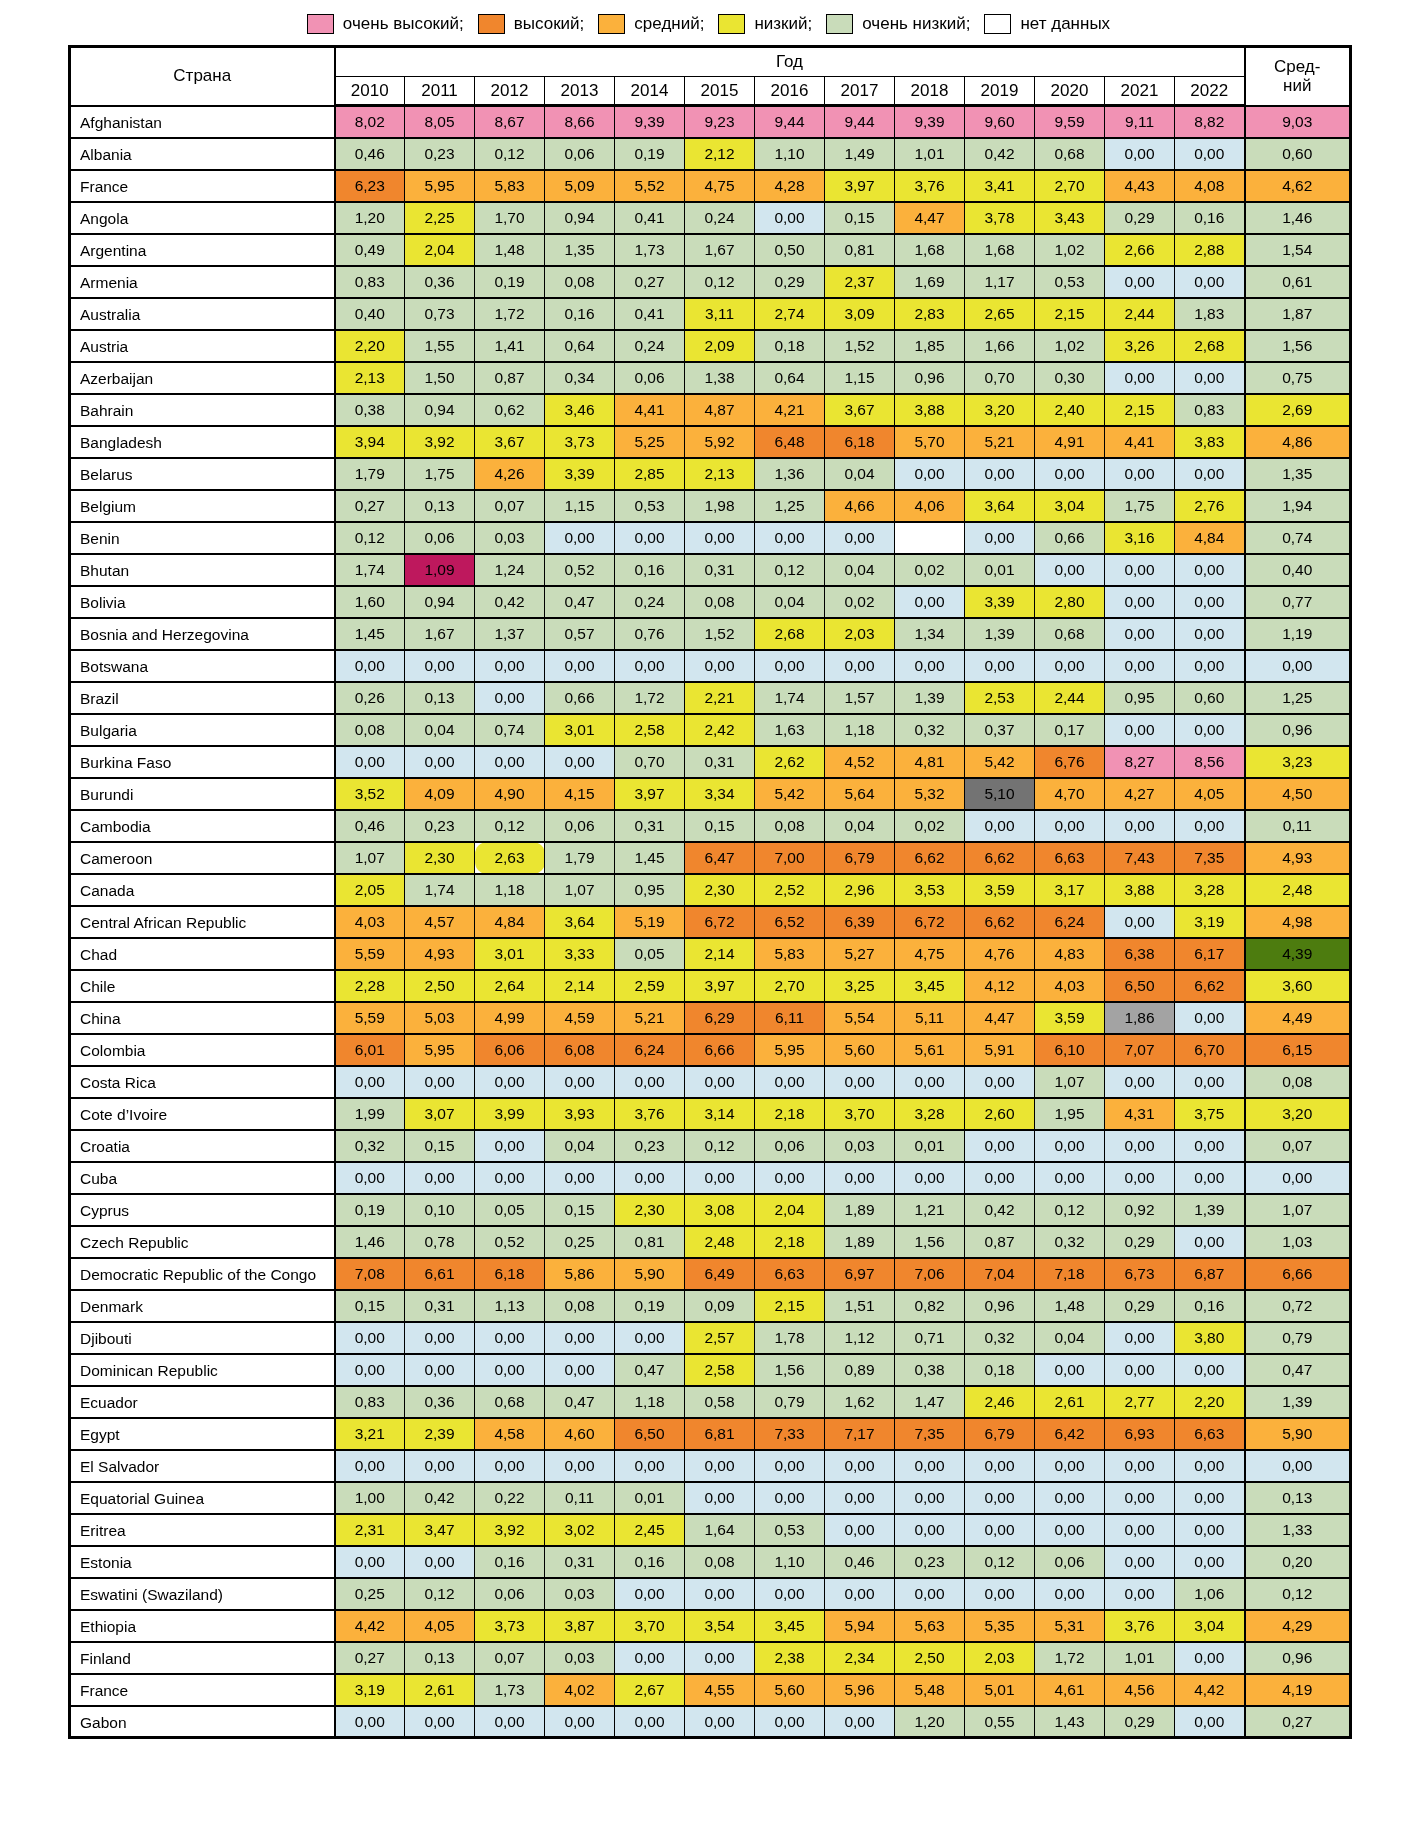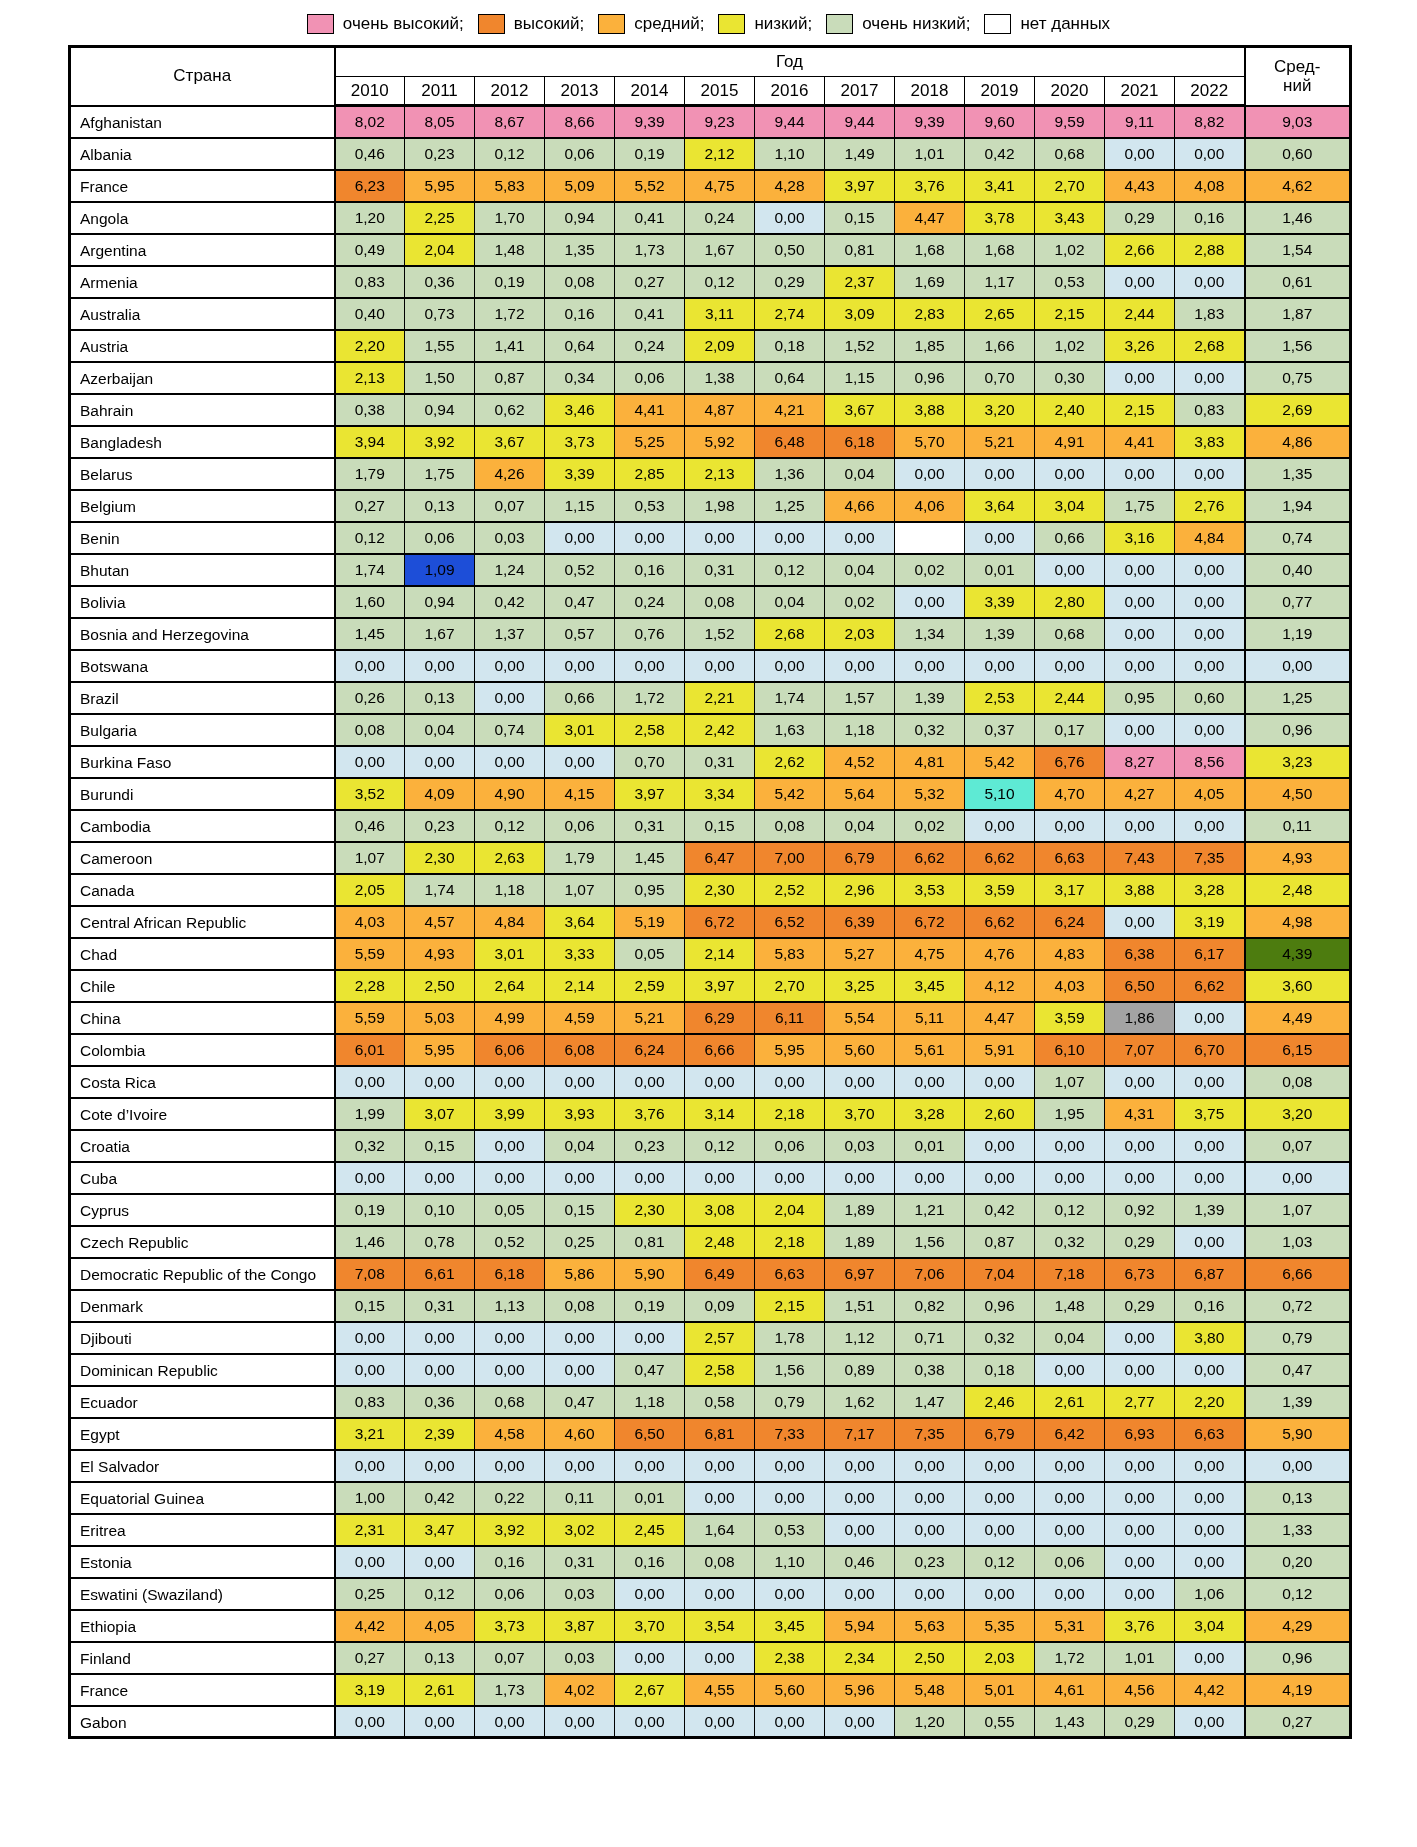--- a/index.html
+++ b/index.html
@@ -376,21 +376,21 @@
           <td class="val" style="background: rgb(255, 255, 255);"></td>
           <td class="val" style="background: rgb(210, 230, 239);">0,00</td>
           <td class="val" style="background: rgb(201, 220, 186);">0,66</td>
           <td class="val" style="background: rgb(234, 229, 50);">3,16</td>
           <td class="val" style="background: rgb(251, 177, 60);">4,84</td>
           <td class="avg" style="background: rgb(201, 220, 186);">0,74</td>
         </tr>
         <tr>
           <td class="country">Bhutan</td>
           <td class="val" style="background: rgb(201, 220, 186);">1,74</td>
-          <td class="val" style="background: #1d4ed8; margin-left: 16px;">1,09</td>
+          <td class="val" style="background: #be185d; margin-left: 16px;">1,09</td>
           <td class="val" style="background: rgb(201, 220, 186);">1,24</td>
           <td class="val" style="background: rgb(201, 220, 186);">0,52</td>
           <td class="val" style="background: rgb(201, 220, 186);">0,16</td>
           <td class="val" style="background: rgb(201, 220, 186);">0,31</td>
           <td class="val" style="background: rgb(201, 220, 186);">0,12</td>
           <td class="val" style="background: rgb(201, 220, 186);">0,04</td>
           <td class="val" style="background: rgb(201, 220, 186);">0,02</td>
           <td class="val" style="background: rgb(201, 220, 186);">0,01</td>
           <td class="val" style="background: rgb(210, 230, 239);">0,00</td>
           <td class="val" style="background: rgb(210, 230, 239);">0,00</td>
@@ -503,21 +503,21 @@
           <td class="country">Burundi</td>
           <td class="val" style="background: rgb(234, 229, 50);">3,52</td>
           <td class="val" style="background: rgb(251, 177, 60);">4,09</td>
           <td class="val" style="background: rgb(251, 177, 60);">4,90</td>
           <td class="val" style="background: rgb(251, 177, 60);">4,15</td>
           <td class="val" style="background: rgb(234, 229, 50);">3,97</td>
           <td class="val" style="background: rgb(234, 229, 50);">3,34</td>
           <td class="val" style="background: rgb(251, 177, 60);">5,42</td>
           <td class="val" style="background: rgb(251, 177, 60);">5,64</td>
           <td class="val" style="background: rgb(251, 177, 60);">5,32</td>
-          <td class="val" style="background: #5eead4;">5,10</td>
+          <td class="val" style="background: #737373;">5,10</td>
           <td class="val" style="background: rgb(251, 177, 60);">4,70</td>
           <td class="val" style="background: rgb(251, 177, 60);">4,27</td>
           <td class="val" style="background: rgb(251, 177, 60);">4,05</td>
           <td class="avg" style="background: rgb(251, 177, 60);">4,50</td>
         </tr>
         <tr>
           <td class="country">Cambodia</td>
           <td class="val" style="background: rgb(201, 220, 186);">0,46</td>
           <td class="val" style="background: rgb(201, 220, 186);">0,23</td>
           <td class="val" style="background: rgb(201, 220, 186);">0,12</td>
@@ -530,21 +530,21 @@
           <td class="val" style="background: rgb(210, 230, 239);">0,00</td>
           <td class="val" style="background: rgb(210, 230, 239);">0,00</td>
           <td class="val" style="background: rgb(210, 230, 239);">0,00</td>
           <td class="val" style="background: rgb(210, 230, 239);">0,00</td>
           <td class="avg" style="background: rgb(201, 220, 186);">0,11</td>
         </tr>
         <tr>
           <td class="country">Cameroon</td>
           <td class="val" style="background: rgb(201, 220, 186);">1,07</td>
           <td class="val" style="background: rgb(234, 229, 50);">2,30</td>
-          <td class="val" style="background: rgb(234, 229, 50);">2,63</td>
+          <td class="val" style="background: rgb(234, 229, 50); border-radius: 12px;">2,63</td>
           <td class="val" style="background: rgb(201, 220, 186);">1,79</td>
           <td class="val" style="background: rgb(201, 220, 186);">1,45</td>
           <td class="val" style="background: rgb(240, 134, 45);">6,47</td>
           <td class="val" style="background: rgb(240, 134, 45);">7,00</td>
           <td class="val" style="background: rgb(240, 134, 45);">6,79</td>
           <td class="val" style="background: rgb(240, 134, 45);">6,62</td>
           <td class="val" style="background: rgb(240, 134, 45);">6,62</td>
           <td class="val" style="background: rgb(240, 134, 45);">6,63</td>
           <td class="val" style="background: rgb(240, 134, 45);">7,43</td>
           <td class="val" style="background: rgb(240, 134, 45);">7,35</td>

